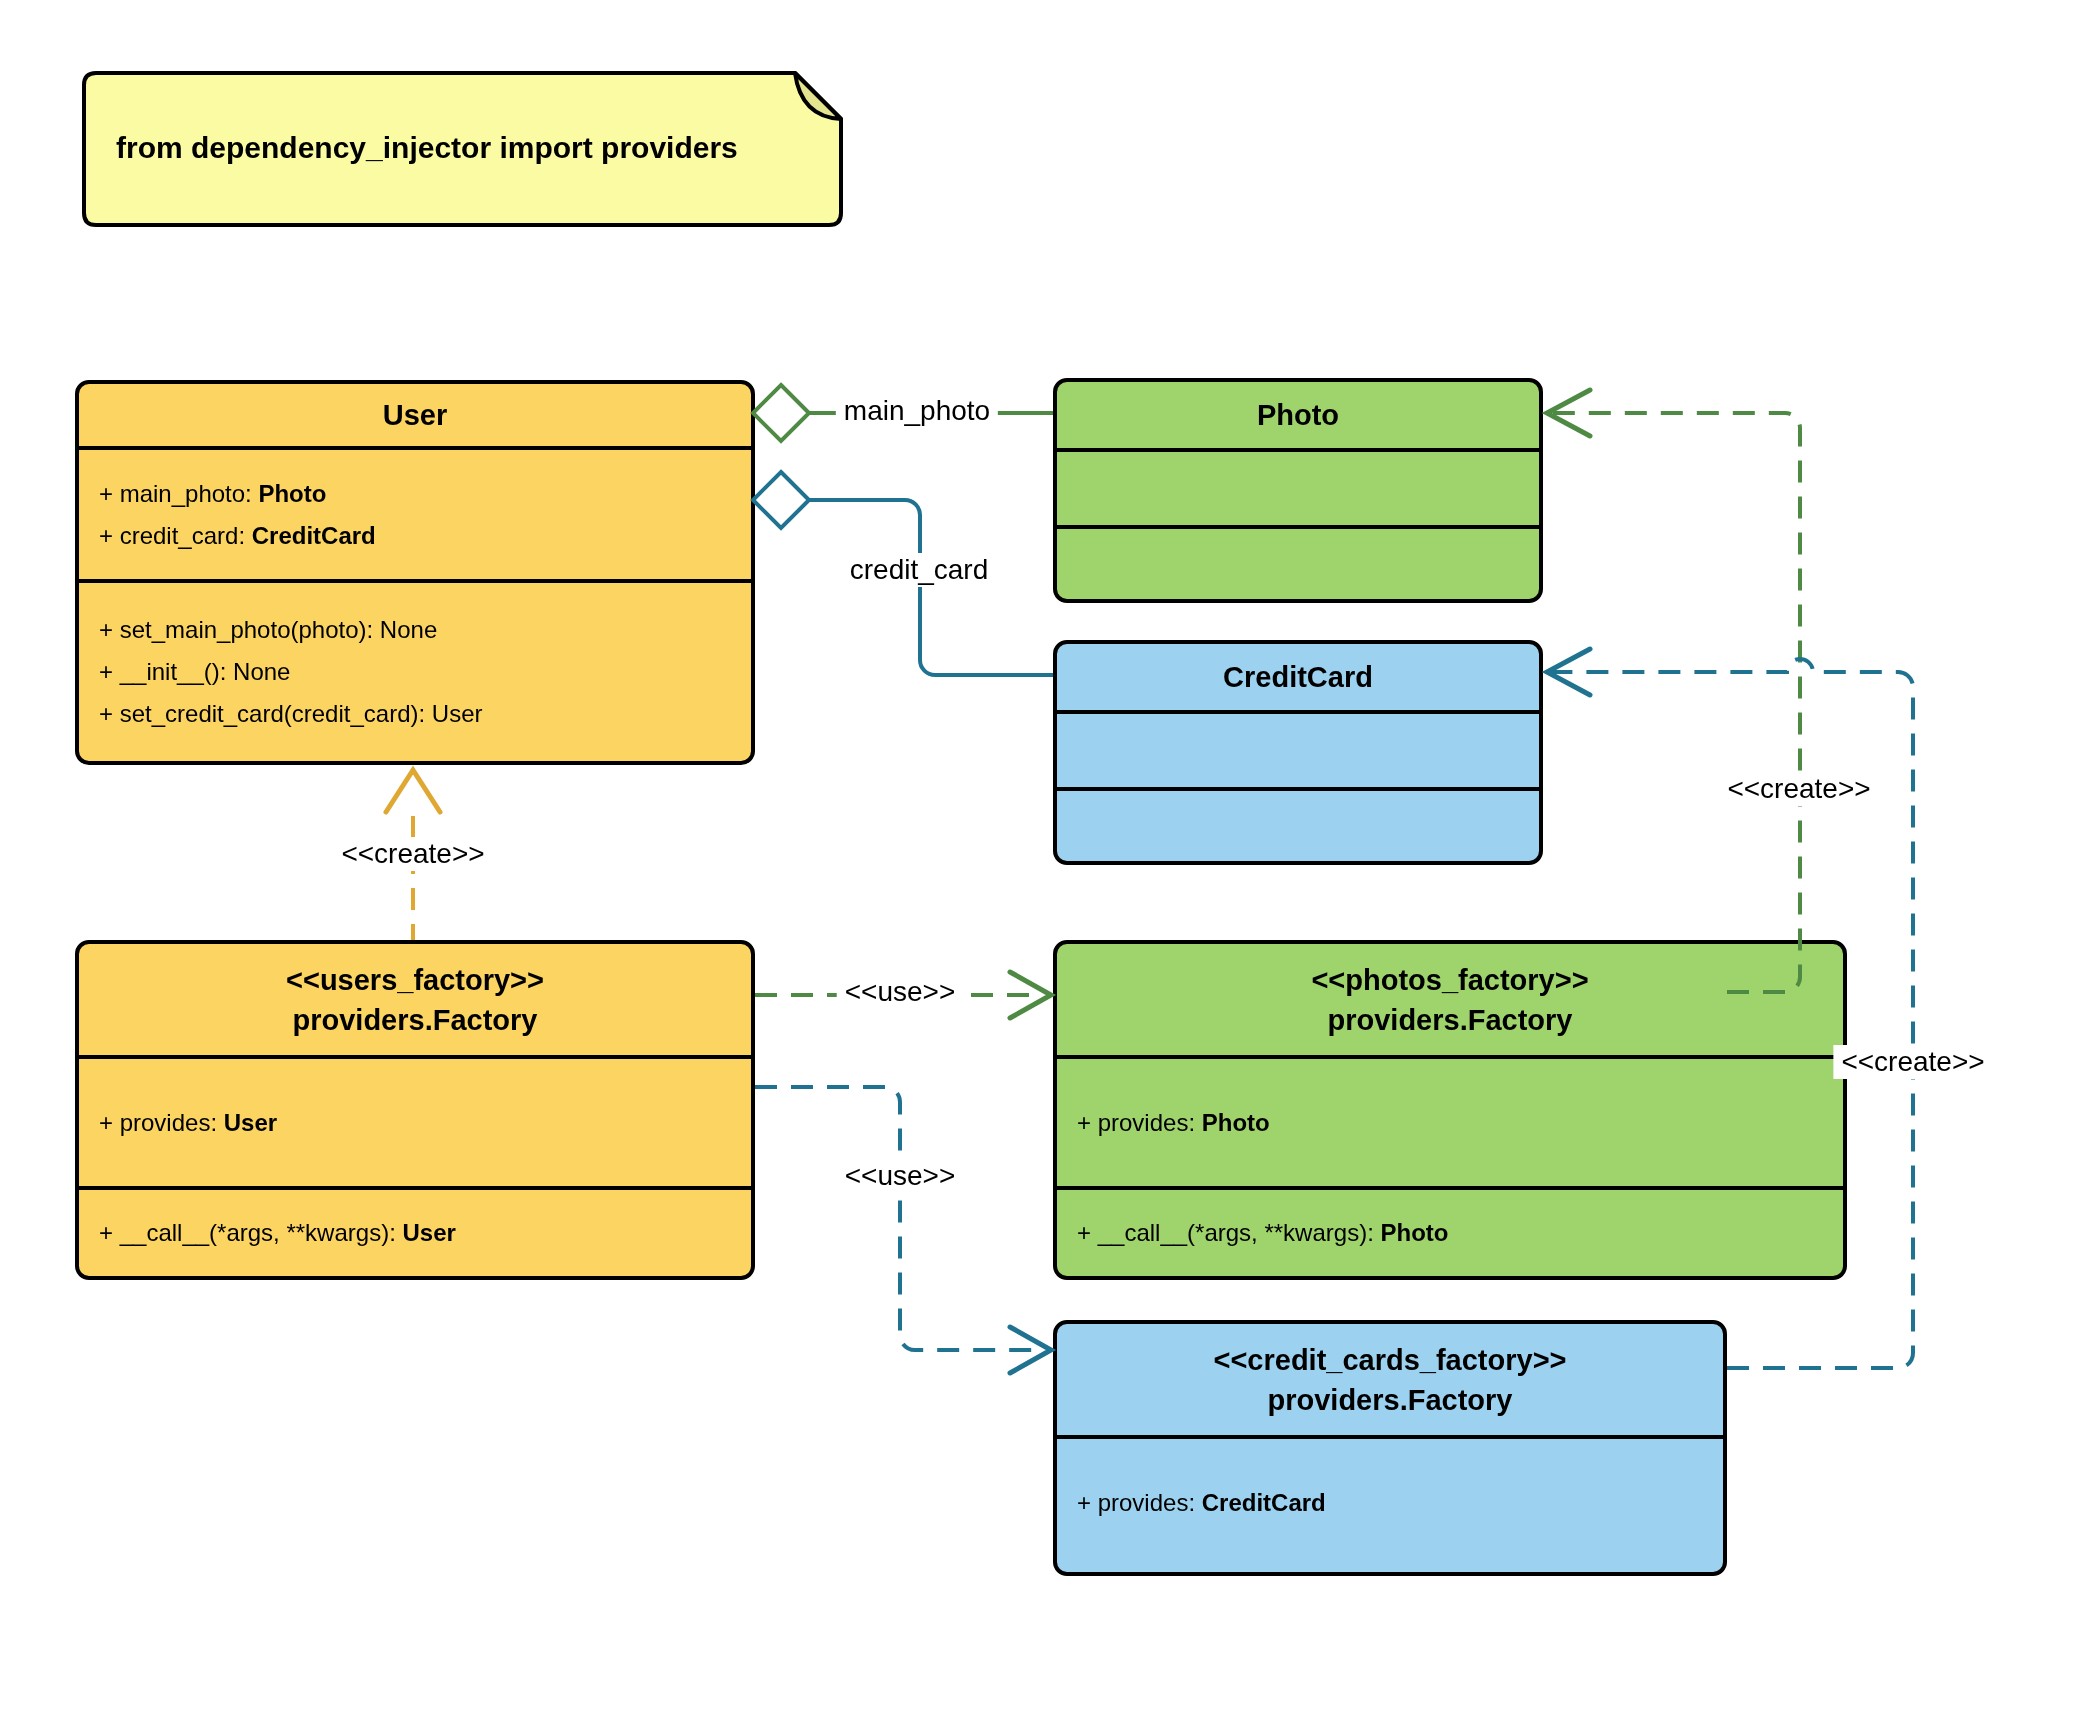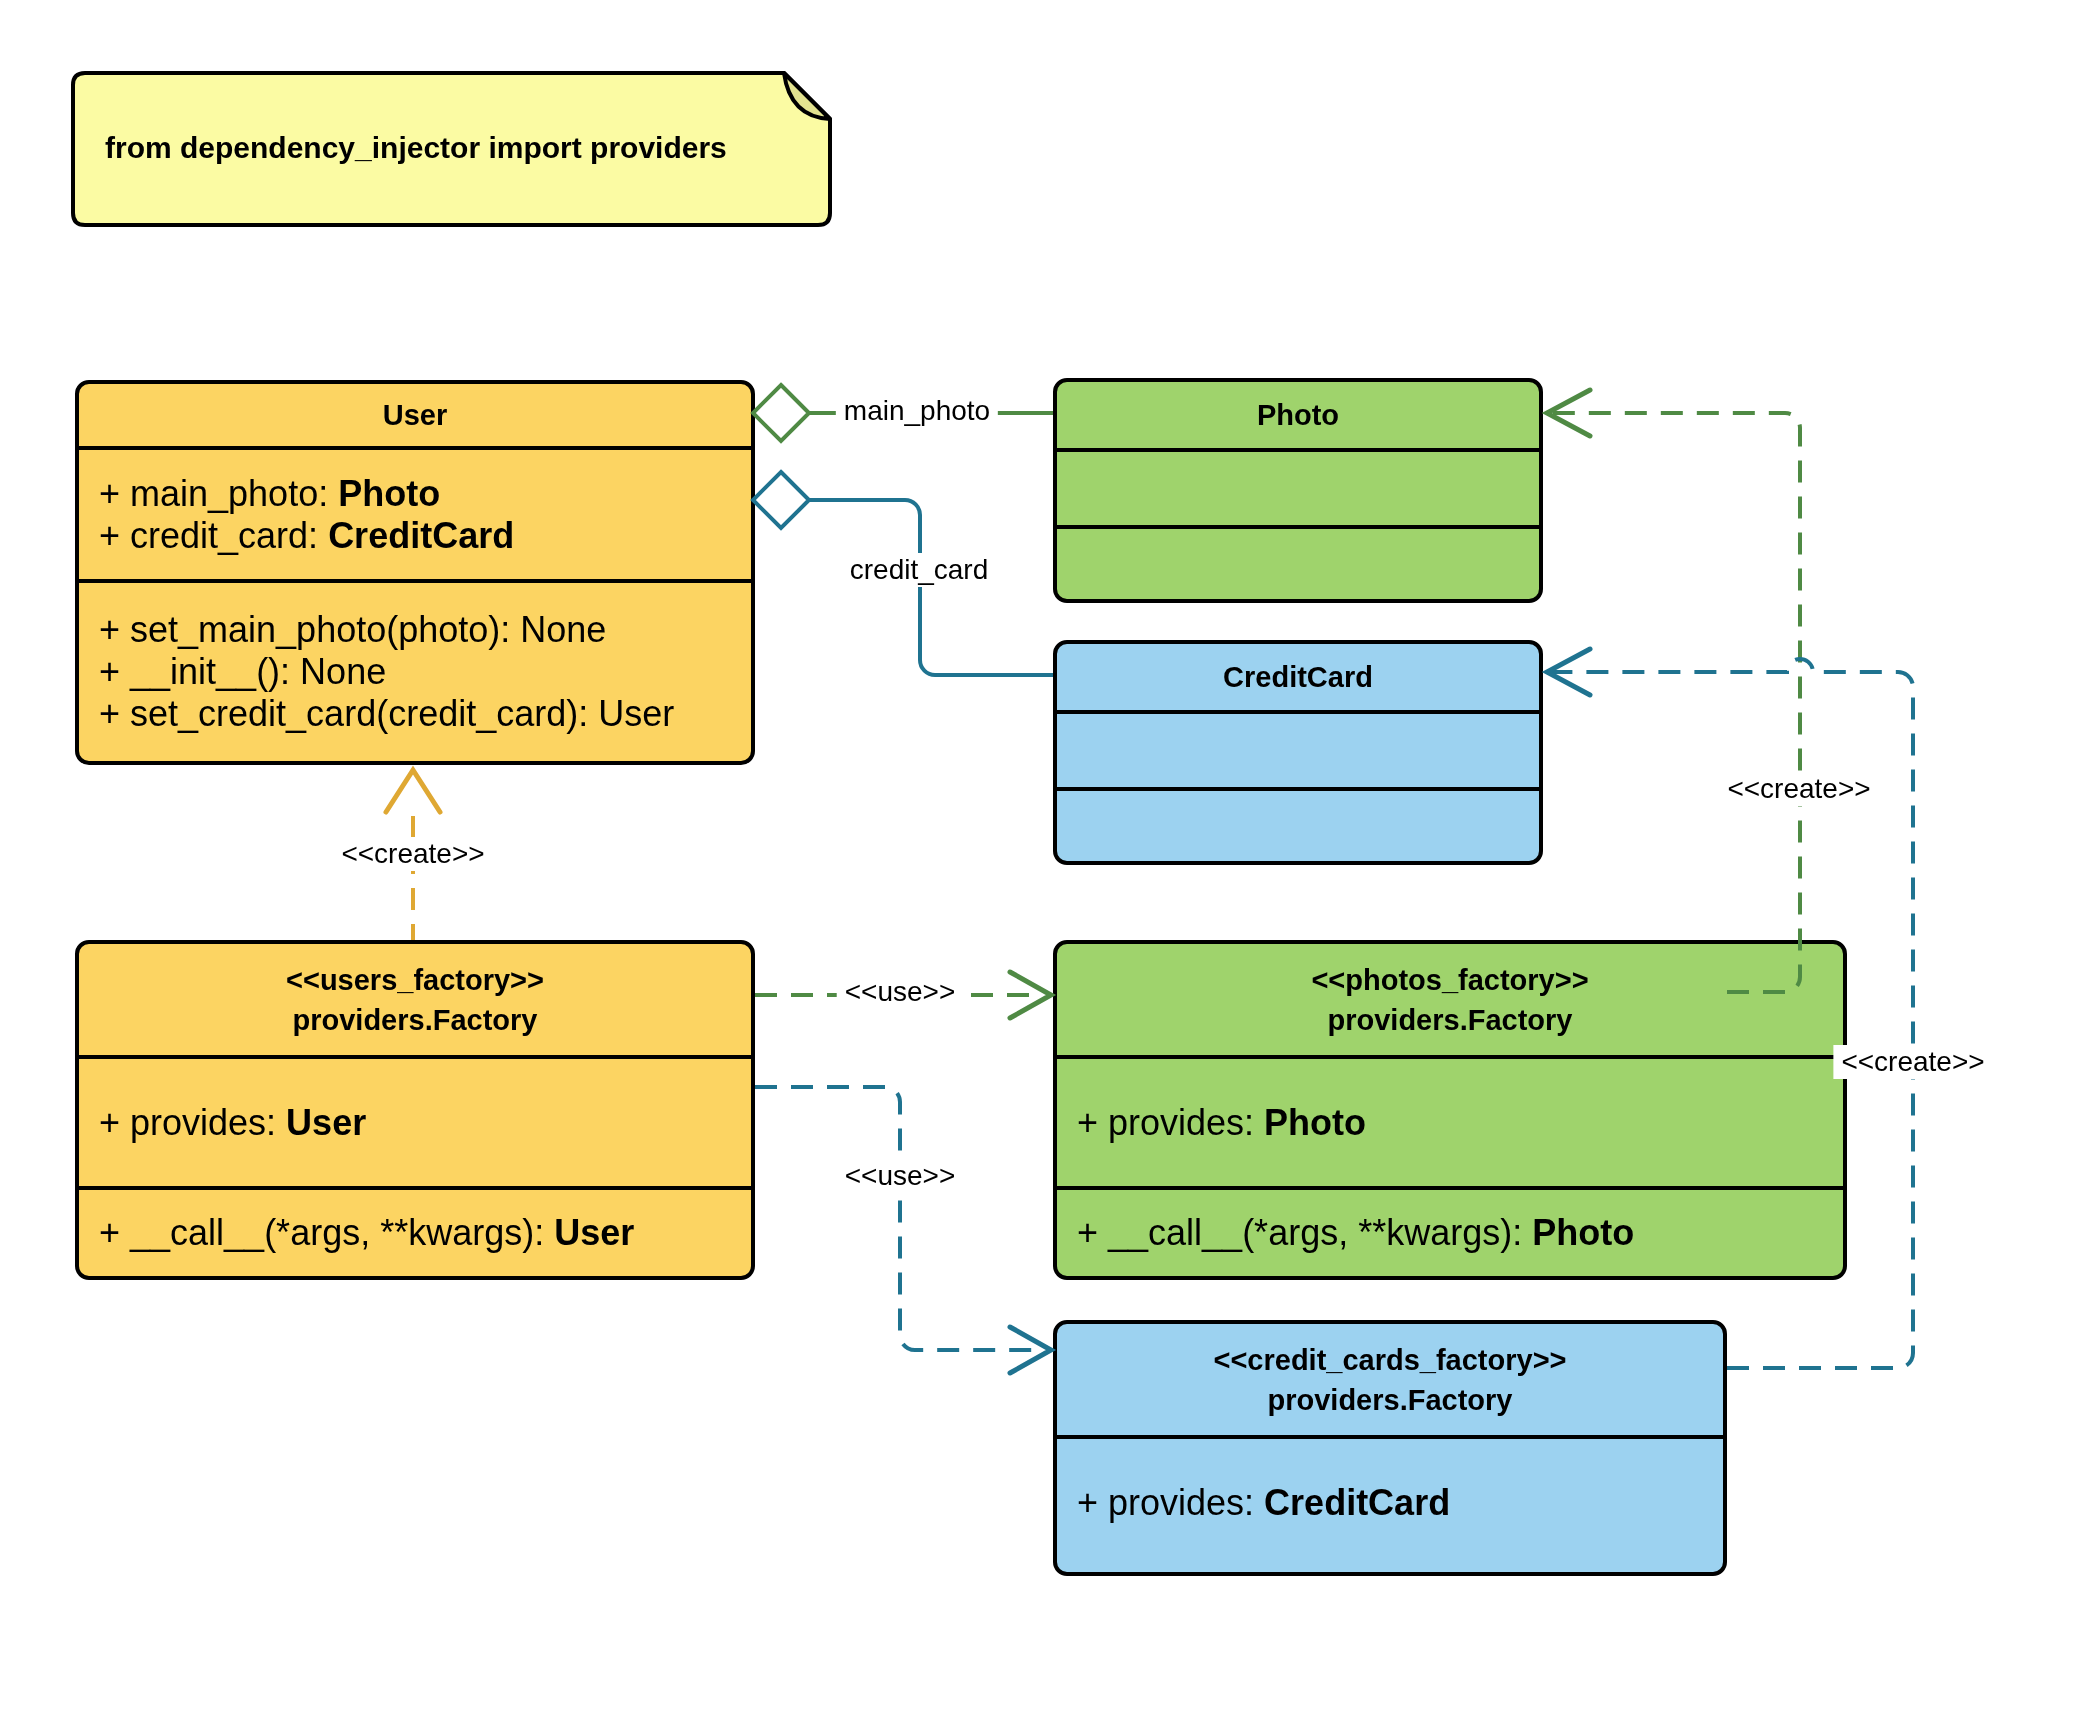--- a/index.html
+++ b/index.html
@@ -8,42 +8,42 @@
     --green-line:#4F8A44; --blue-line:#1F7390; --gold-line:#DFA833;
     --border:#000000; --canvas-bg:#FFFFFF; --label-text:#000000;
   }
   *{box-sizing:border-box}
   html,body{margin:0;padding:0;background:#fff}
   .canvas{
     position:relative;width:2074px;height:1725px;background:var(--canvas-bg);
     font-family:"Liberation Sans",sans-serif;color:#000;overflow:hidden;
   }
   
-  .note-wrap{position:absolute;left:71px;top:71px;width:763px;height:158px}
+  .note-wrap{position:absolute;left:82px;top:71px;width:763px;height:158px}
   .note-svg{position:absolute;left:0;top:0}
   .note-body{fill:var(--note-fill);stroke:var(--border);stroke-width:4;stroke-linejoin:round}
   .note-flap{fill:var(--note-fold);stroke:var(--border);stroke-width:4;stroke-linejoin:round}
   .note-text{
     position:absolute;left:34px;top:0;height:154px;right:60px;
     display:flex;align-items:center;font-weight:bold;font-size:30px;
   }
   
   .uml-class{
     position:absolute;border:4px solid var(--border);border-radius:14px;
     display:flex;flex-direction:column;overflow:hidden;
   }
   .uml-class.yellow{background:var(--yellow-fill)}
   .uml-class.green{background:var(--green-fill)}
   .uml-class.blue{background:var(--blue-fill)}
   .compartment{flex:0 0 auto;display:flex;flex-direction:column;justify-content:center;padding:0 20px}
   .compartment + .compartment{border-top:4px solid var(--border)}
   .compartment.grow{flex:1 1 auto}
   .class-header{align-items:center;text-align:center;padding:0 10px}
   .class-header .name,.class-header .stereotype{font-weight:bold;font-size:29px;line-height:40px}
-  .member{font-size:36px;line-height:42px;white-space:nowrap}
+  .member{font-size:24px;line-height:42px;white-space:nowrap}
   .member b{font-weight:bold}
   
   .wires{position:absolute;left:0;top:0;pointer-events:none}
   .wire{fill:none;stroke-width:4}
   .wire.dashed{stroke-dasharray:22 14}
   .wire.g{stroke:var(--green-line)}
   .wire.b{stroke:var(--blue-line)}
   .wire.y{stroke:var(--gold-line)}
   .head{fill:none;stroke-width:5;stroke-linecap:round}
   .head.g{stroke:var(--green-line)}

